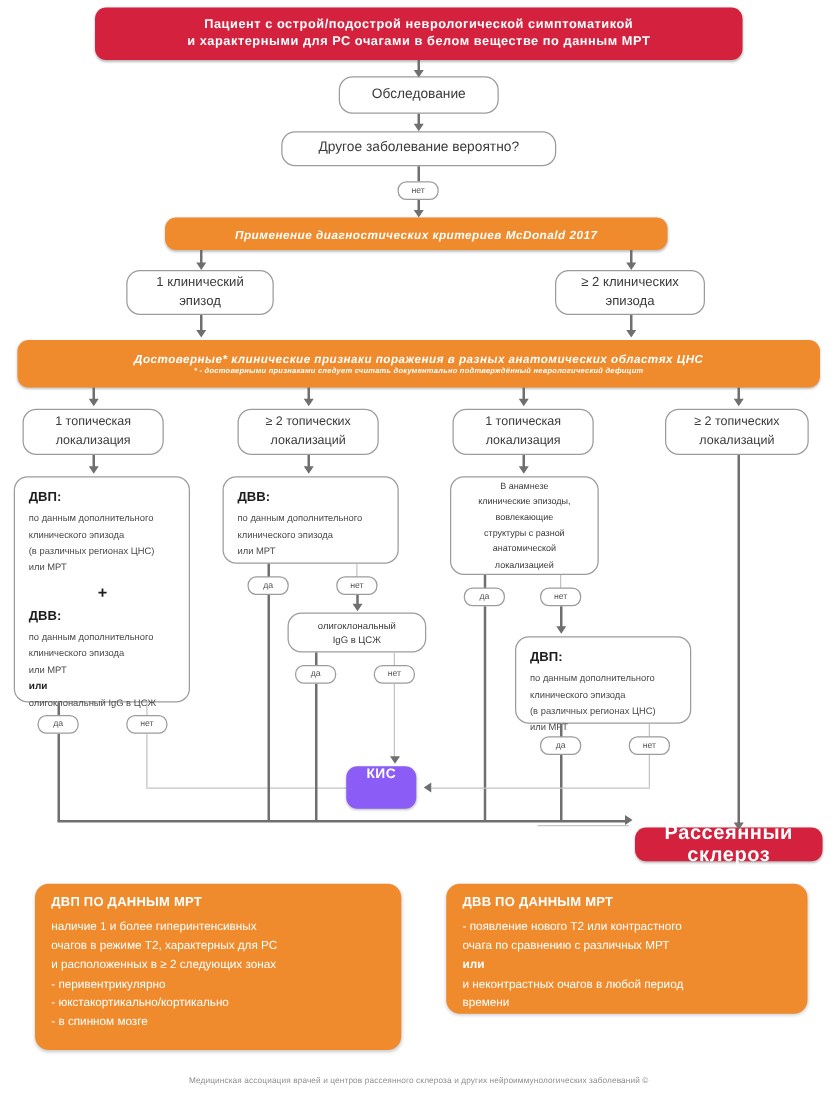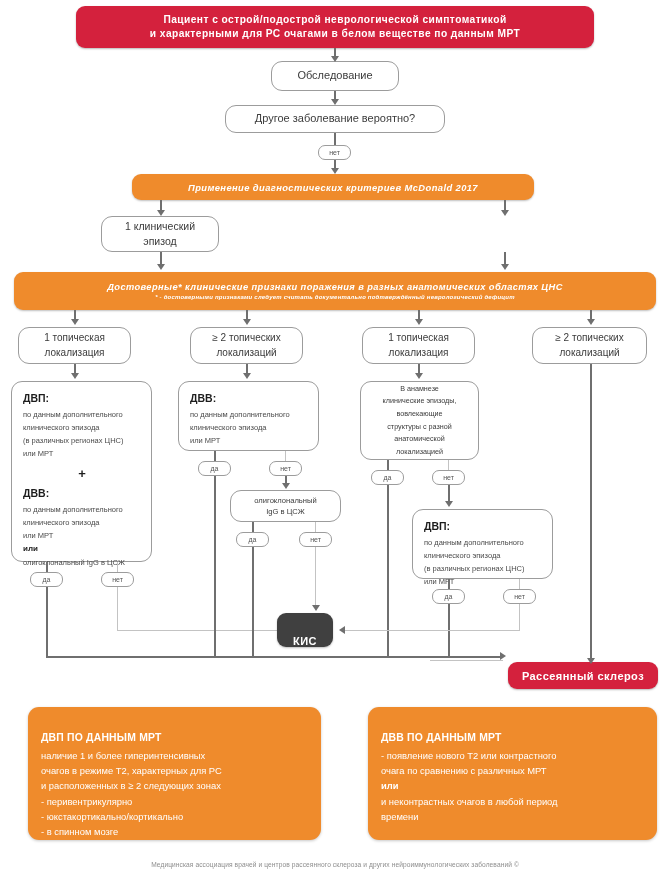--- a/index.html
+++ b/index.html
@@ -146,37 +146,37 @@
     position:absolute;
     width:0;height:0;
     border-top:4px solid transparent;
     border-bottom:4px solid transparent;
     border-right:6px solid #6f6f6f;
     z-index:2;
   }
 
   
   .kis{
-    background:#404040;
+    background:#8b5cf6;
     border-radius:9px;
     color:#ffffff;
     font-weight:bold;
     font-size:11px;
     letter-spacing:.4px;
-    display:flex;align-items:flex-end;justify-content:center;
+    display:flex;align-items:flex-start;justify-content:center;
     box-shadow:0 1px 2px rgba(0,0,0,.25);
     z-index:5;
   }
 
   
   .legend{
     background:#ef8b2c;
     border-radius:11px;
     color:#ffffff;
-    padding:23px 13px;
+    padding:8px 13px;
     box-sizing:border-box;
     font-size:9.4px;
     line-height:1.62;
     box-shadow:0 1px 3px rgba(0,0,0,.22);
   }
   .legend .lh{font-weight:bold;font-size:10.4px;margin-bottom:1px;letter-spacing:.2px;}
   .legend .lor{font-weight:bold;}
 
   .footer{
     position:absolute;
@@ -227,20 +227,24 @@
   <div class="ln-v thick" style="left:160px;top:200px;height:12px;"></div>
   <div class="arr-d" style="left:157px;top:210px;"></div>
   <div class="ln-v thick" style="left:504px;top:200px;height:12px;"></div>
   <div class="arr-d" style="left:501px;top:210px;"></div>
 
   <div class="node wbox" style="left:101px;top:216px;width:118px;height:36px;font-size:10.5px;">
     <span>1 клинический</span>
     <span>эпизод</span>
   </div>
 
+  <div class="node wbox" style="left:444px;top:216px;width:120px;height:36px;font-size:10.5px;">
+    <span>≥ 2 клинических</span>
+    <span>эпизода</span>
+  </div>
 
   <div class="ln-v thick" style="left:160px;top:252px;height:14px;"></div>
   <div class="arr-d" style="left:157px;top:264px;"></div>
   <div class="ln-v thick" style="left:504px;top:252px;height:14px;"></div>
   <div class="arr-d" style="left:501px;top:264px;"></div>
 
   <div class="node orange-banner" style="left:14px;top:272px;width:642px;height:38px;font-size:9.3px;">
     <span>Достоверные* клинические признаки поражения в разных анатомических областях ЦНС</span>
     <span class="orange-sub">* - достоверными признаками следует считать документально подтверждённый неврологический дефицит</span>
   </div>
@@ -395,35 +399,35 @@
   <div class="arr-d" style="left:587px;top:658px;"></div>
 
   <div class="node kis" style="left:277px;top:613px;width:56px;height:34px;">
     <span>КИС</span>
   </div>
 
   <div class="ln-h thick" style="left:46px;top:656px;width:457px;"></div>
   <div class="ln-h pale" style="left:430px;top:660px;width:73px;"></div>
   <div class="arr-r" style="left:500px;top:652px;"></div>
 
-  <div class="node red-banner" style="left:508px;top:662px;width:150px;height:27px;font-size:11px;">
+  <div class="node red-banner" style="left:508px;top:662px;width:150px;height:27px;font-size:16px;justify-content:flex-end;">
     <span>Рассеянный склероз</span>
   </div>
 
   <div class="node legend" style="left:28px;top:707px;width:293px;height:133px;">
     <div class="lh">ДВП ПО ДАННЫМ МРТ</div>
     <div>наличие 1 и более гиперинтенсивных</div>
     <div>очагов в режиме Т2, характерных для РС</div>
     <div>и расположенных в ≥ 2 следующих зонах</div>
     <div>- перивентрикулярно</div>
     <div>- юкстакортикально/кортикально</div>
     <div>- в спинном мозге</div>
   </div>
 
-  <div class="node legend" style="left:368px;top:707px;width:289px;height:133px;">
+  <div class="node legend" style="left:357px;top:707px;width:289px;height:104px;">
     <div class="lh">ДВВ ПО ДАННЫМ МРТ</div>
     <div>- появление нового Т2 или контрастного</div>
     <div>очага по сравнению с различных МРТ</div>
     <div class="lor">или</div>
     <div>и неконтрастных очагов в любой период</div>
     <div>времени</div>
   </div>
 
   <div class="footer" style="top:861px;">Медицинская ассоциация врачей и центров рассеянного склероза и других нейроиммунологических заболеваний ©</div>
 

